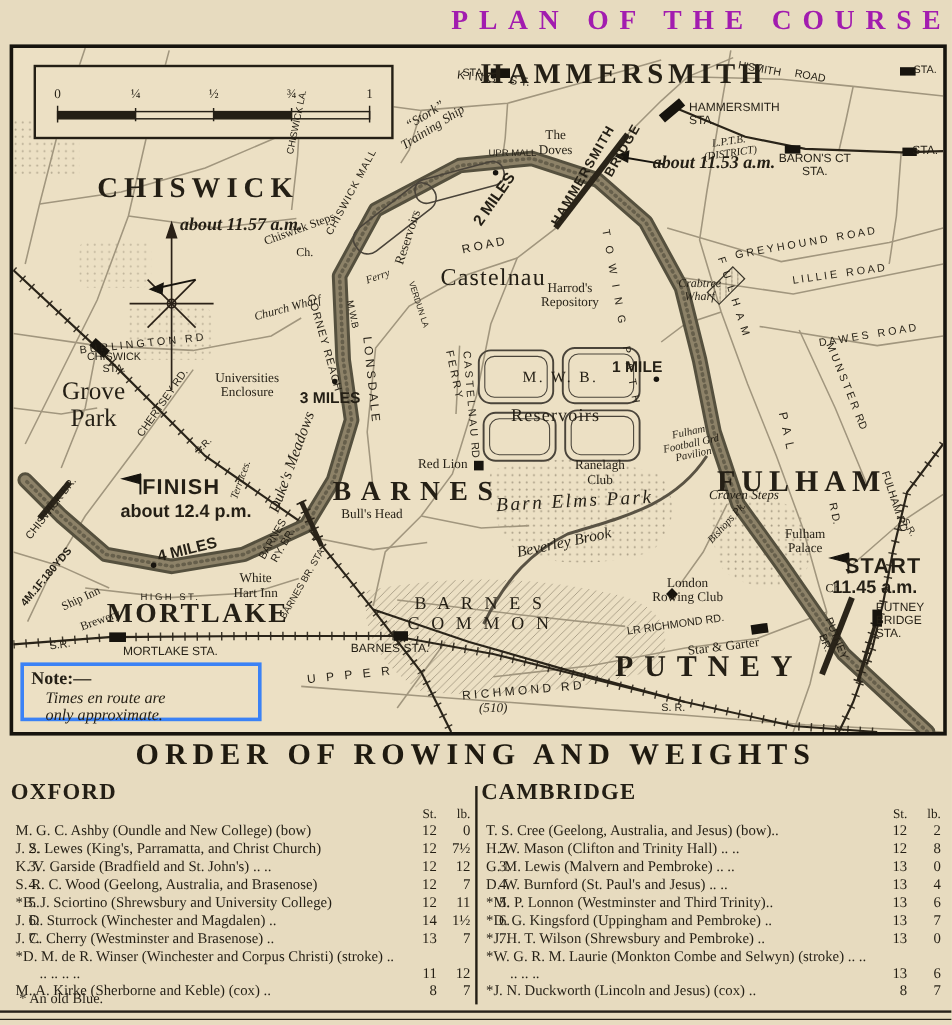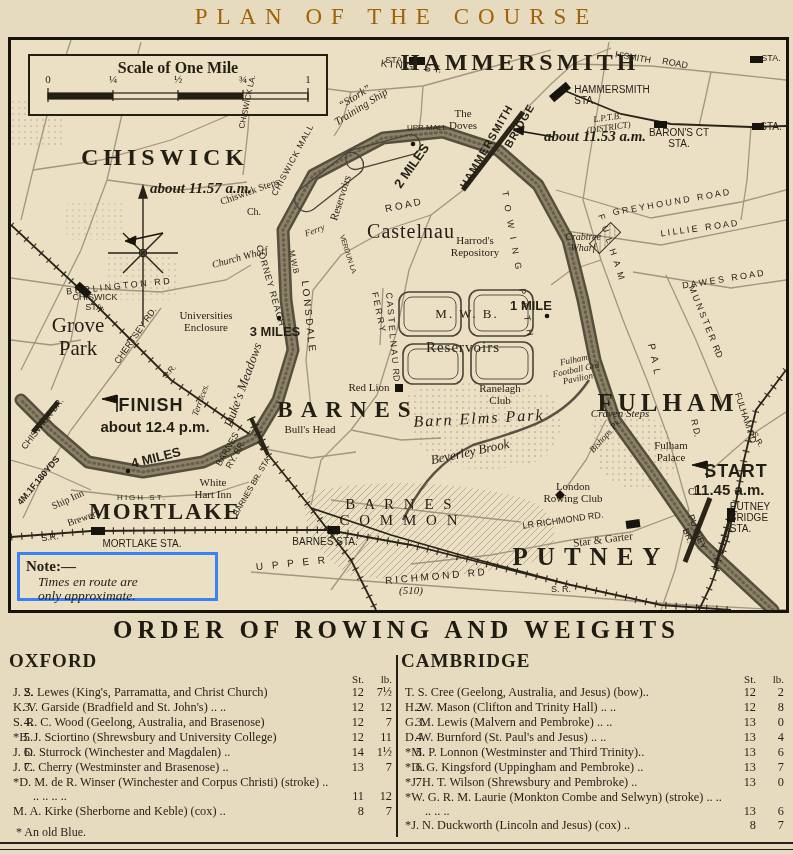--- a/index.html
+++ b/index.html
@@ -1,19 +1,19 @@
 <!DOCTYPE html>
 <html><head>
 <meta charset="utf-8">
 <style>
   html,body{margin:0;padding:0}
   body{width:793px;height:854px;position:relative;background:#e7dbbf;
        font-family:"Liberation Serif",serif;color:#241f15;overflow:hidden}
-  #page-title{position:absolute;top:4px;left:0;width:100%;text-align:center;
-      font-size:23px;font-weight:normal;letter-spacing:9px;color:#a16207}
+  #page-title{position:absolute;top:4px;left:0;width:100%;text-align:right;
+      font-size:23px;font-weight:bold;letter-spacing:9px;color:#a21caf}
   #mapbox{position:absolute;left:8px;top:37px;width:775px;height:570px;
       border:3px solid #17140e;background:#ece0c4;overflow:hidden}
   #mapsvg{position:absolute;left:0;top:0}
   .ml{position:absolute;transform:translate(-50%,-50%) rotate(var(--r,0deg));
       white-space:pre;text-align:center;line-height:1.08;color:#241f15;
       font-family:"Liberation Sans",sans-serif;font-size:10px}
   .s{font-family:"Liberation Serif",serif}
   .b{font-weight:bold}.i{font-style:italic}
   .lft{text-align:left}
   
@@ -204,21 +204,20 @@
     <line x1="696" y1="438" x2="696" y2="421" stroke-width="1.6"></line>
     <polygon points="696,421 681,425 696,429"></polygon>
   </g>
   <g stroke="#17140e" fill="#17140e">
     <line x1="106" y1="372" x2="106" y2="355" stroke-width="1.6"></line>
     <polygon points="106,355 91,359 106,363"></polygon>
   </g>
 </svg>
 
   <div id="scalebox">
-    <div id="scale-title">Scale of One Mile</div>
     <span class="tick" style="left:18px">0</span>
     <span class="tick" style="left:83px">¼</span>
     <span class="tick" style="left:148px">½</span>
     <span class="tick" style="left:213px">¾</span>
     <span class="tick" style="left:278px">1</span>
     <svg width="292" height="20" style="position:absolute;left:0;top:32px">
       <rect x="18" y="5" width="260" height="6" fill="none" stroke="#241f15" stroke-width="1.2"></rect>
       <rect x="18" y="5" width="65" height="6" fill="#241f15"></rect>
       <rect x="148" y="5" width="65" height="6" fill="#241f15"></rect>
       <g stroke="#241f15" stroke-width="1.2">
@@ -368,20 +367,26 @@
     <thead>
       <tr>
         <td class="num"></td>
           <td class="nm"></td>
         <td class="w wh">St.</td>
         <td class="w wh">lb.</td>
       </tr>
     </thead>
     <tbody>
         <tr>
+          <td class="num"></td>
+          <td class="nm">M. G. C. Ashby (Oundle and New College) (bow)</td>
+          <td class="w">12</td>
+          <td class="w">0</td>
+        </tr>
+        <tr>
           <td class="num">2.</td>
           <td class="nm">J. S. Lewes (King's, Parramatta, and Christ Church)</td>
           <td class="w">12</td>
           <td class="w">7½</td>
         </tr>
         <tr>
           <td class="num">3.</td>
           <td class="nm">K. V. Garside (Bradfield and St. John's) .. ..</td>
           <td class="w">12</td>
           <td class="w">12</td>

